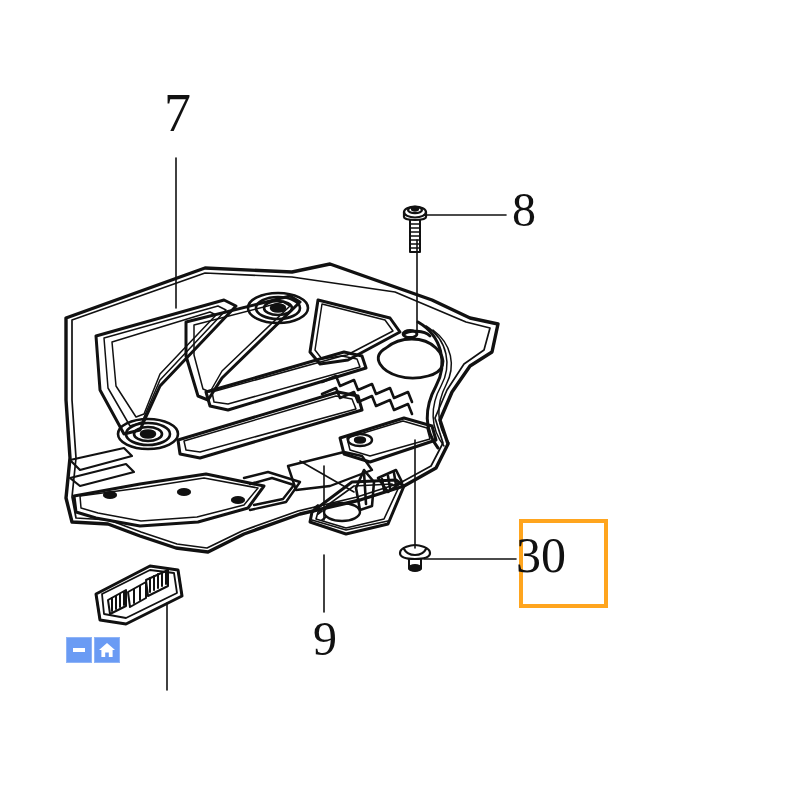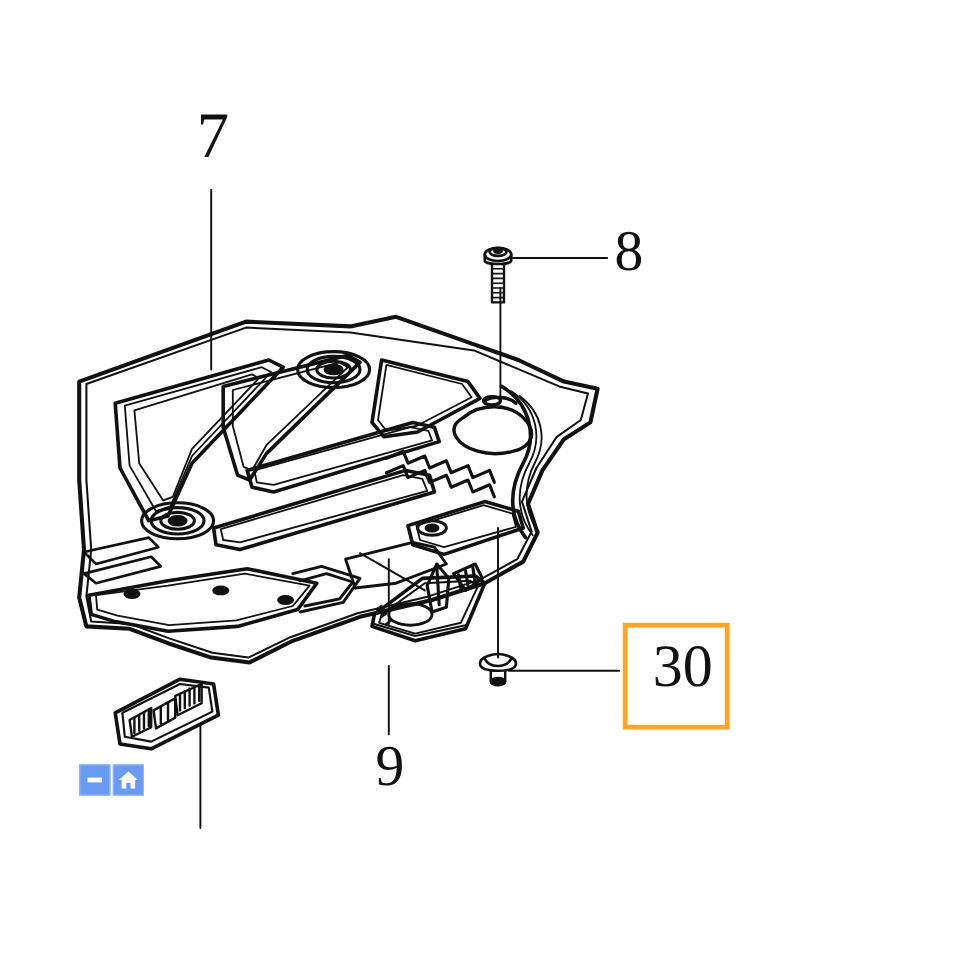--- a/index.html
+++ b/index.html
@@ -53,21 +53,21 @@
     left: 519px;
     top: 519px;
     width: 89px;
     height: 89px;
     box-sizing: border-box;
     border: 4px solid #FFA51E;
     background: transparent;
   }
   #callout-30 {
     position: absolute;
-    left: 544px;
+    left: 516px;
     top: 530px;
     font-size: 50px;
     font-family: "Liberation Serif", serif;
     color: #111111;
     line-height: 1;
     white-space: nowrap;
   }
   #zoom-controls {
     position: absolute;
     left: 66px;

